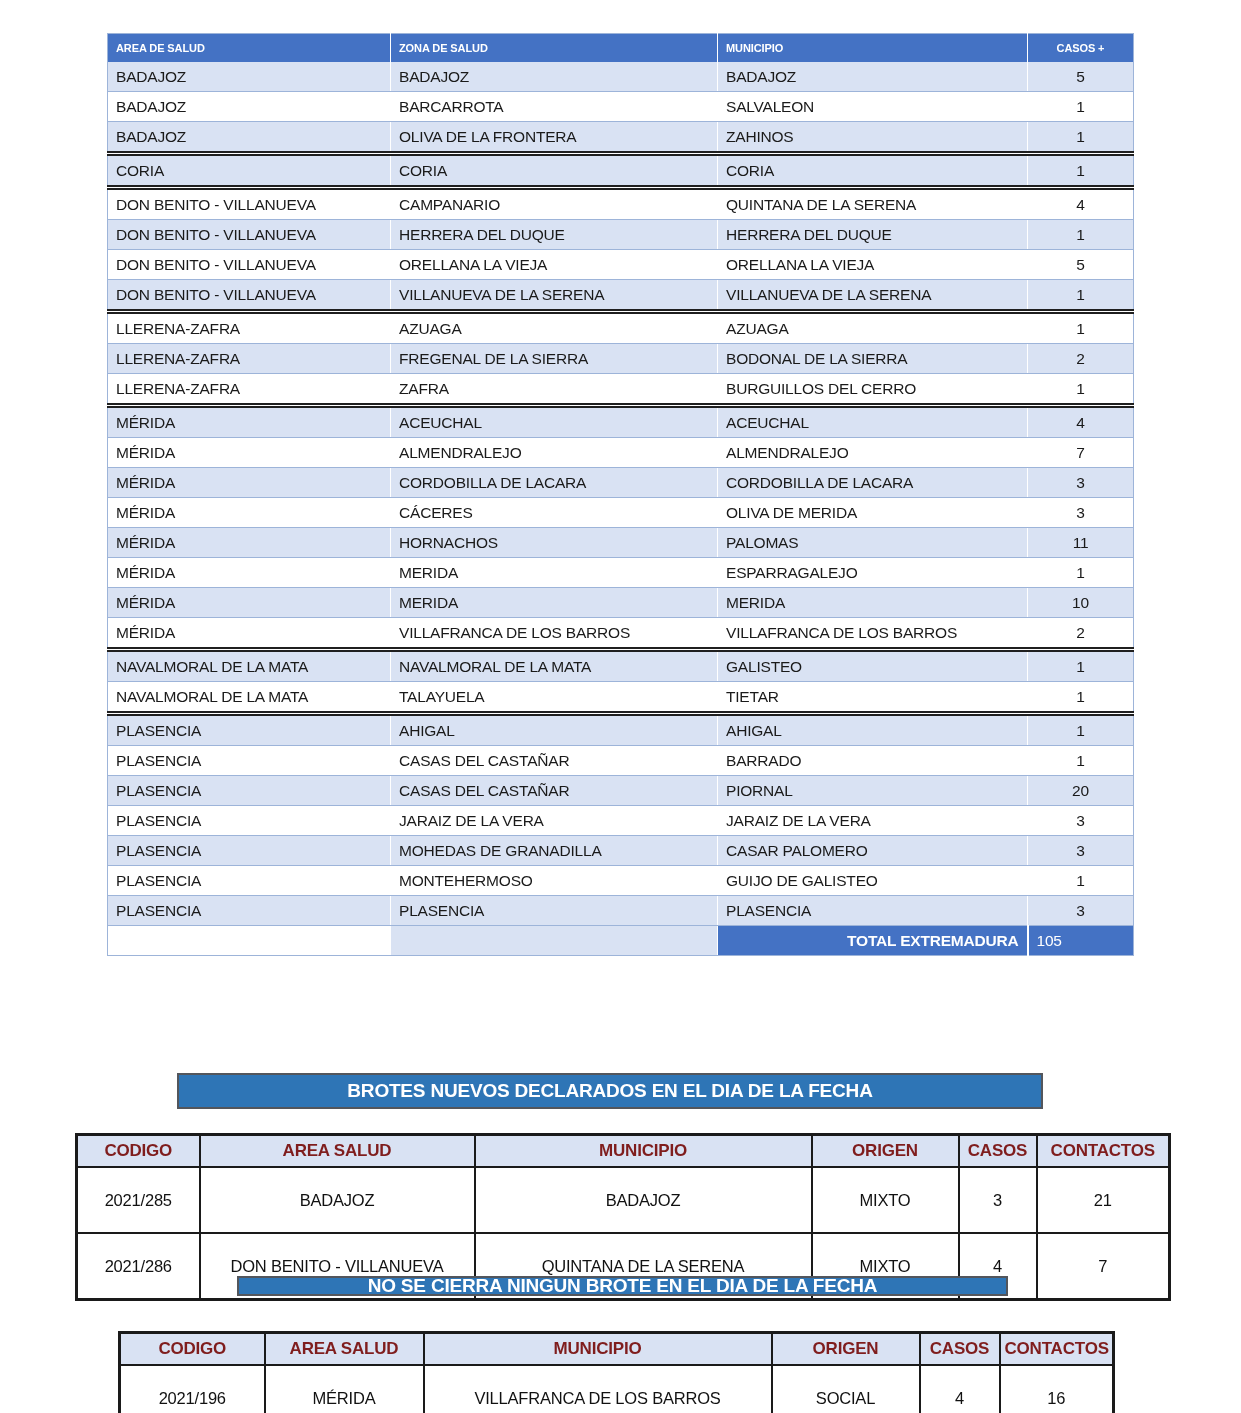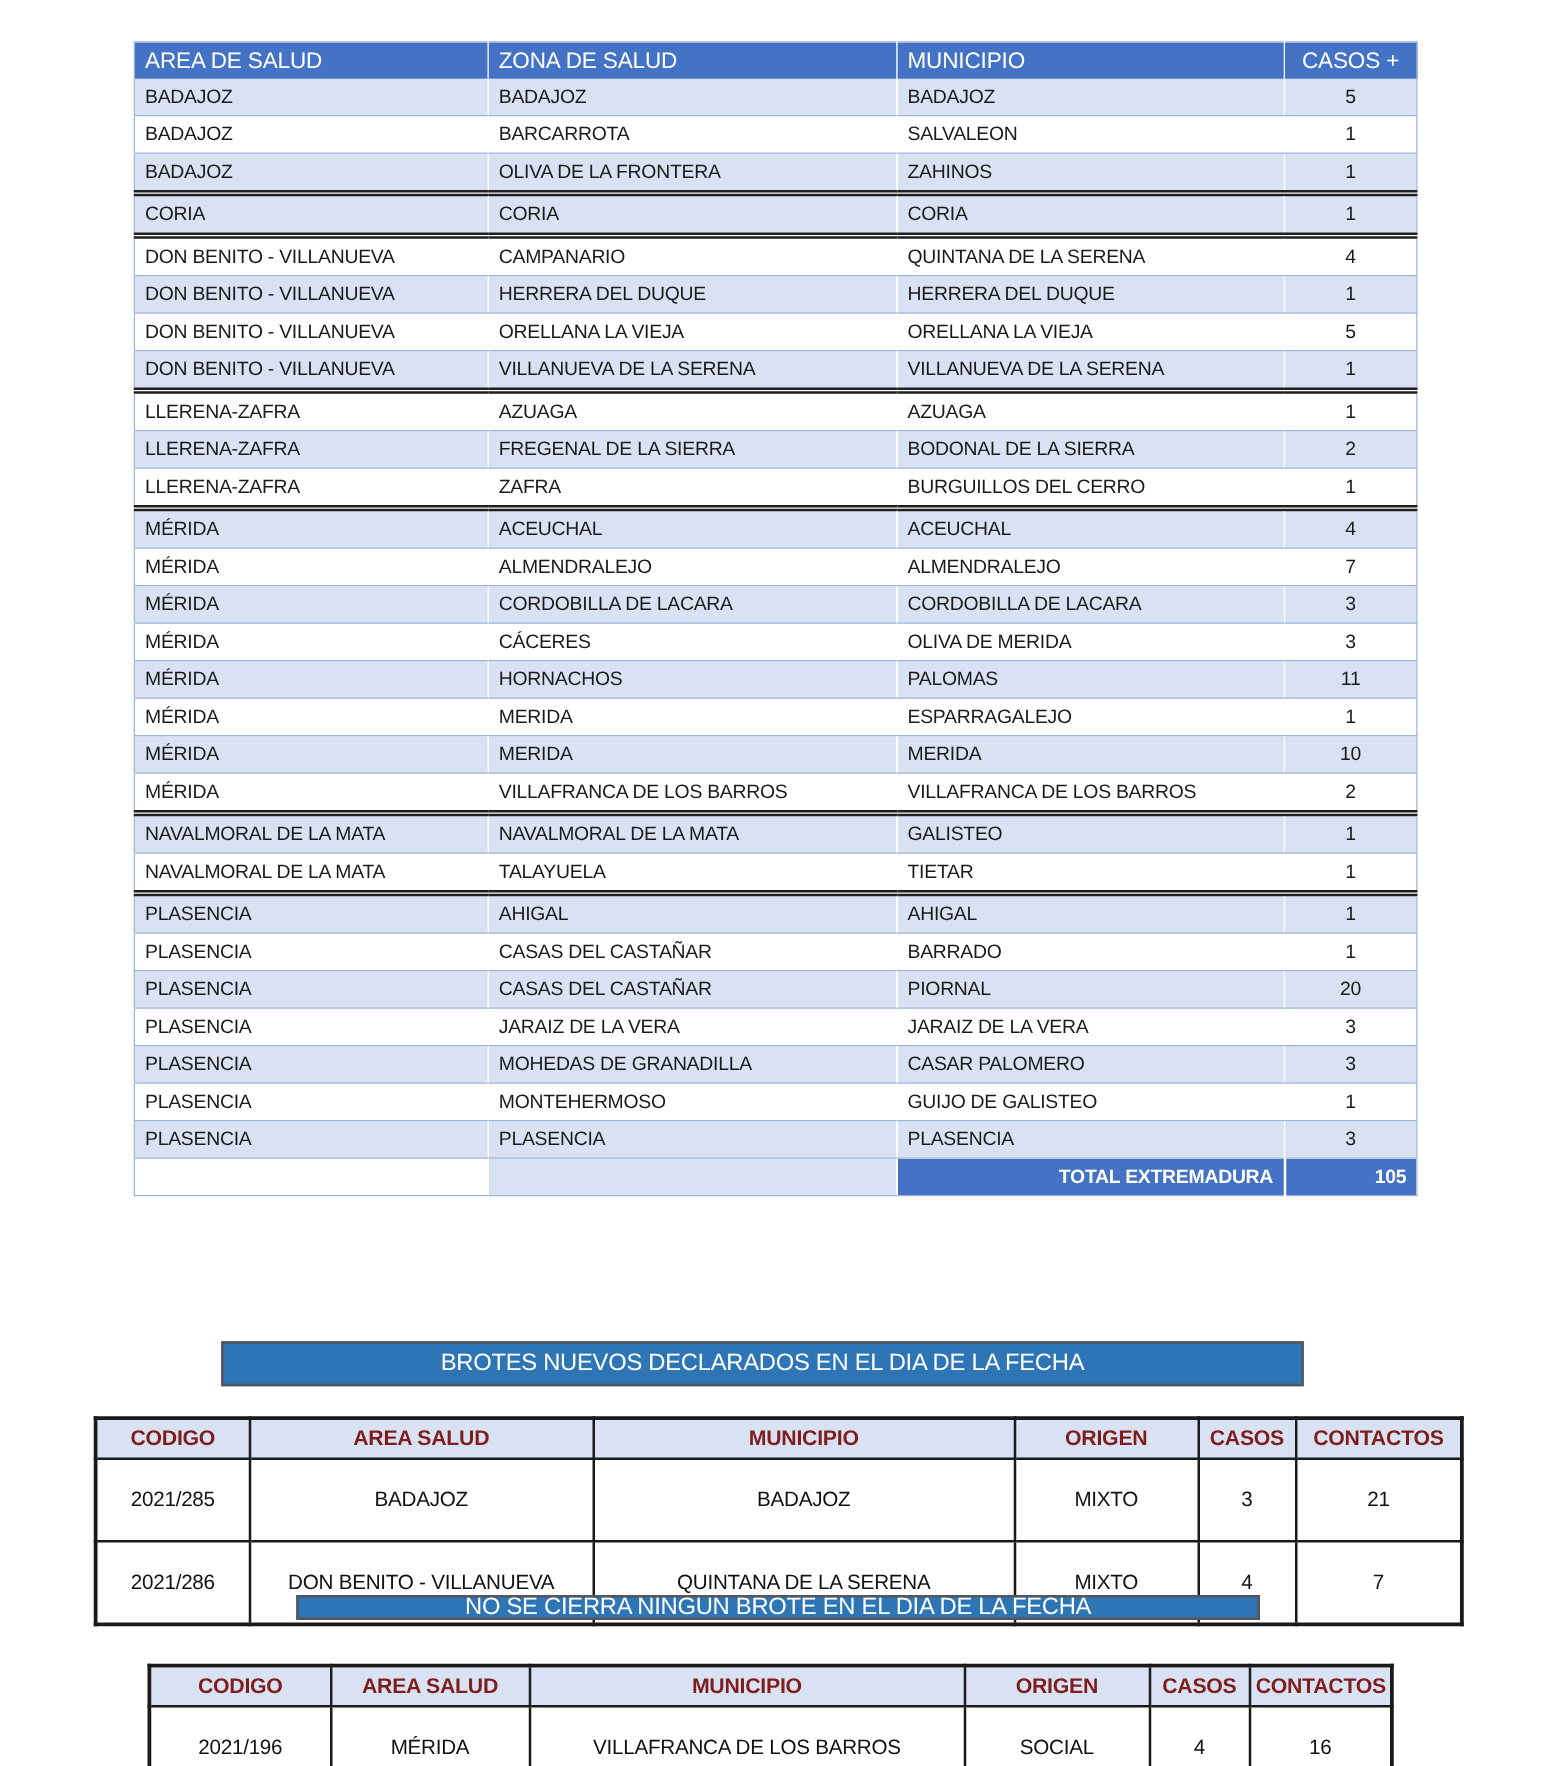--- a/index.html
+++ b/index.html
@@ -21,22 +21,22 @@
   .main-table{
     position:absolute;left:107px;top:33px;width:1026px;
     border-collapse:collapse;table-layout:fixed;
     border:1px solid var(--row-border);
   }
   .main-table col.c1{width:283px;}
   .main-table col.c2{width:327px;}
   .main-table col.c3{width:310px;}
   .main-table col.c4{width:106px;}
   .main-table th{
-    background:var(--header-bg);color:#fff;font-weight:normal;
-    font-size:18px;text-align:left;padding:4px 8px;height:20px;
+    background:var(--header-bg);color:#fff;font-weight:bold;
+    font-size:11px;text-align:left;padding:4px 8px;height:20px;
     border-right:1px solid #fff;letter-spacing:-0.1px;
   }
   .main-table th:last-child{border-right:none;}
   .main-table th.num{text-align:center;}
   .main-table td{
     font-size:15.5px;color:var(--ink);padding:4px 8px;height:21px;
     border-bottom:1px solid var(--row-border);
     border-right:1px solid rgba(255,255,255,0.9);
     white-space:nowrap;overflow:hidden;letter-spacing:-0.2px;
     background:#fff;
@@ -45,27 +45,27 @@
   .main-table td.num{text-align:center;}
   .main-table tr.band td{background:var(--band-bg);}
   .main-table tr.group-end td{border-bottom:5px double #1f1f1f;}
   .main-table tr.total-row td{border-bottom:1px solid var(--row-border);}
   .main-table tr.total-row td.blank-2{background:var(--band-bg);}
   .main-table tr.total-row td.total-label{
     background:var(--header-bg);color:#fff;font-weight:bold;
     text-align:right;border-right:2px solid #fff;font-size:15.5px;
   }
   .main-table tr.total-row td.total-value{
-    background:var(--header-bg);color:#fff;font-weight:bold;text-align:right;margin-left:35px;
+    background:var(--header-bg);color:#fff;font-weight:normal;text-align:left;margin-left:35px;
   }
 
   
   .banner{
     position:absolute;background:var(--banner-bg);
-    border:2px solid #53565c;color:#fff;font-weight:normal;font-size:19px;
+    border:2px solid #53565c;color:#fff;font-weight:bold;font-size:19px;
     display:flex;align-items:center;justify-content:center;
     letter-spacing:-0.2px;box-sizing:border-box;
   }
   .banner1{left:177px;top:1073px;width:866px;height:36px;}
   .banner2{left:237px;top:1276px;width:771px;height:20px;}
 
   
   .sub-table{
     position:absolute;border-collapse:collapse;table-layout:fixed;
     border:3px solid #1a1a1a;

